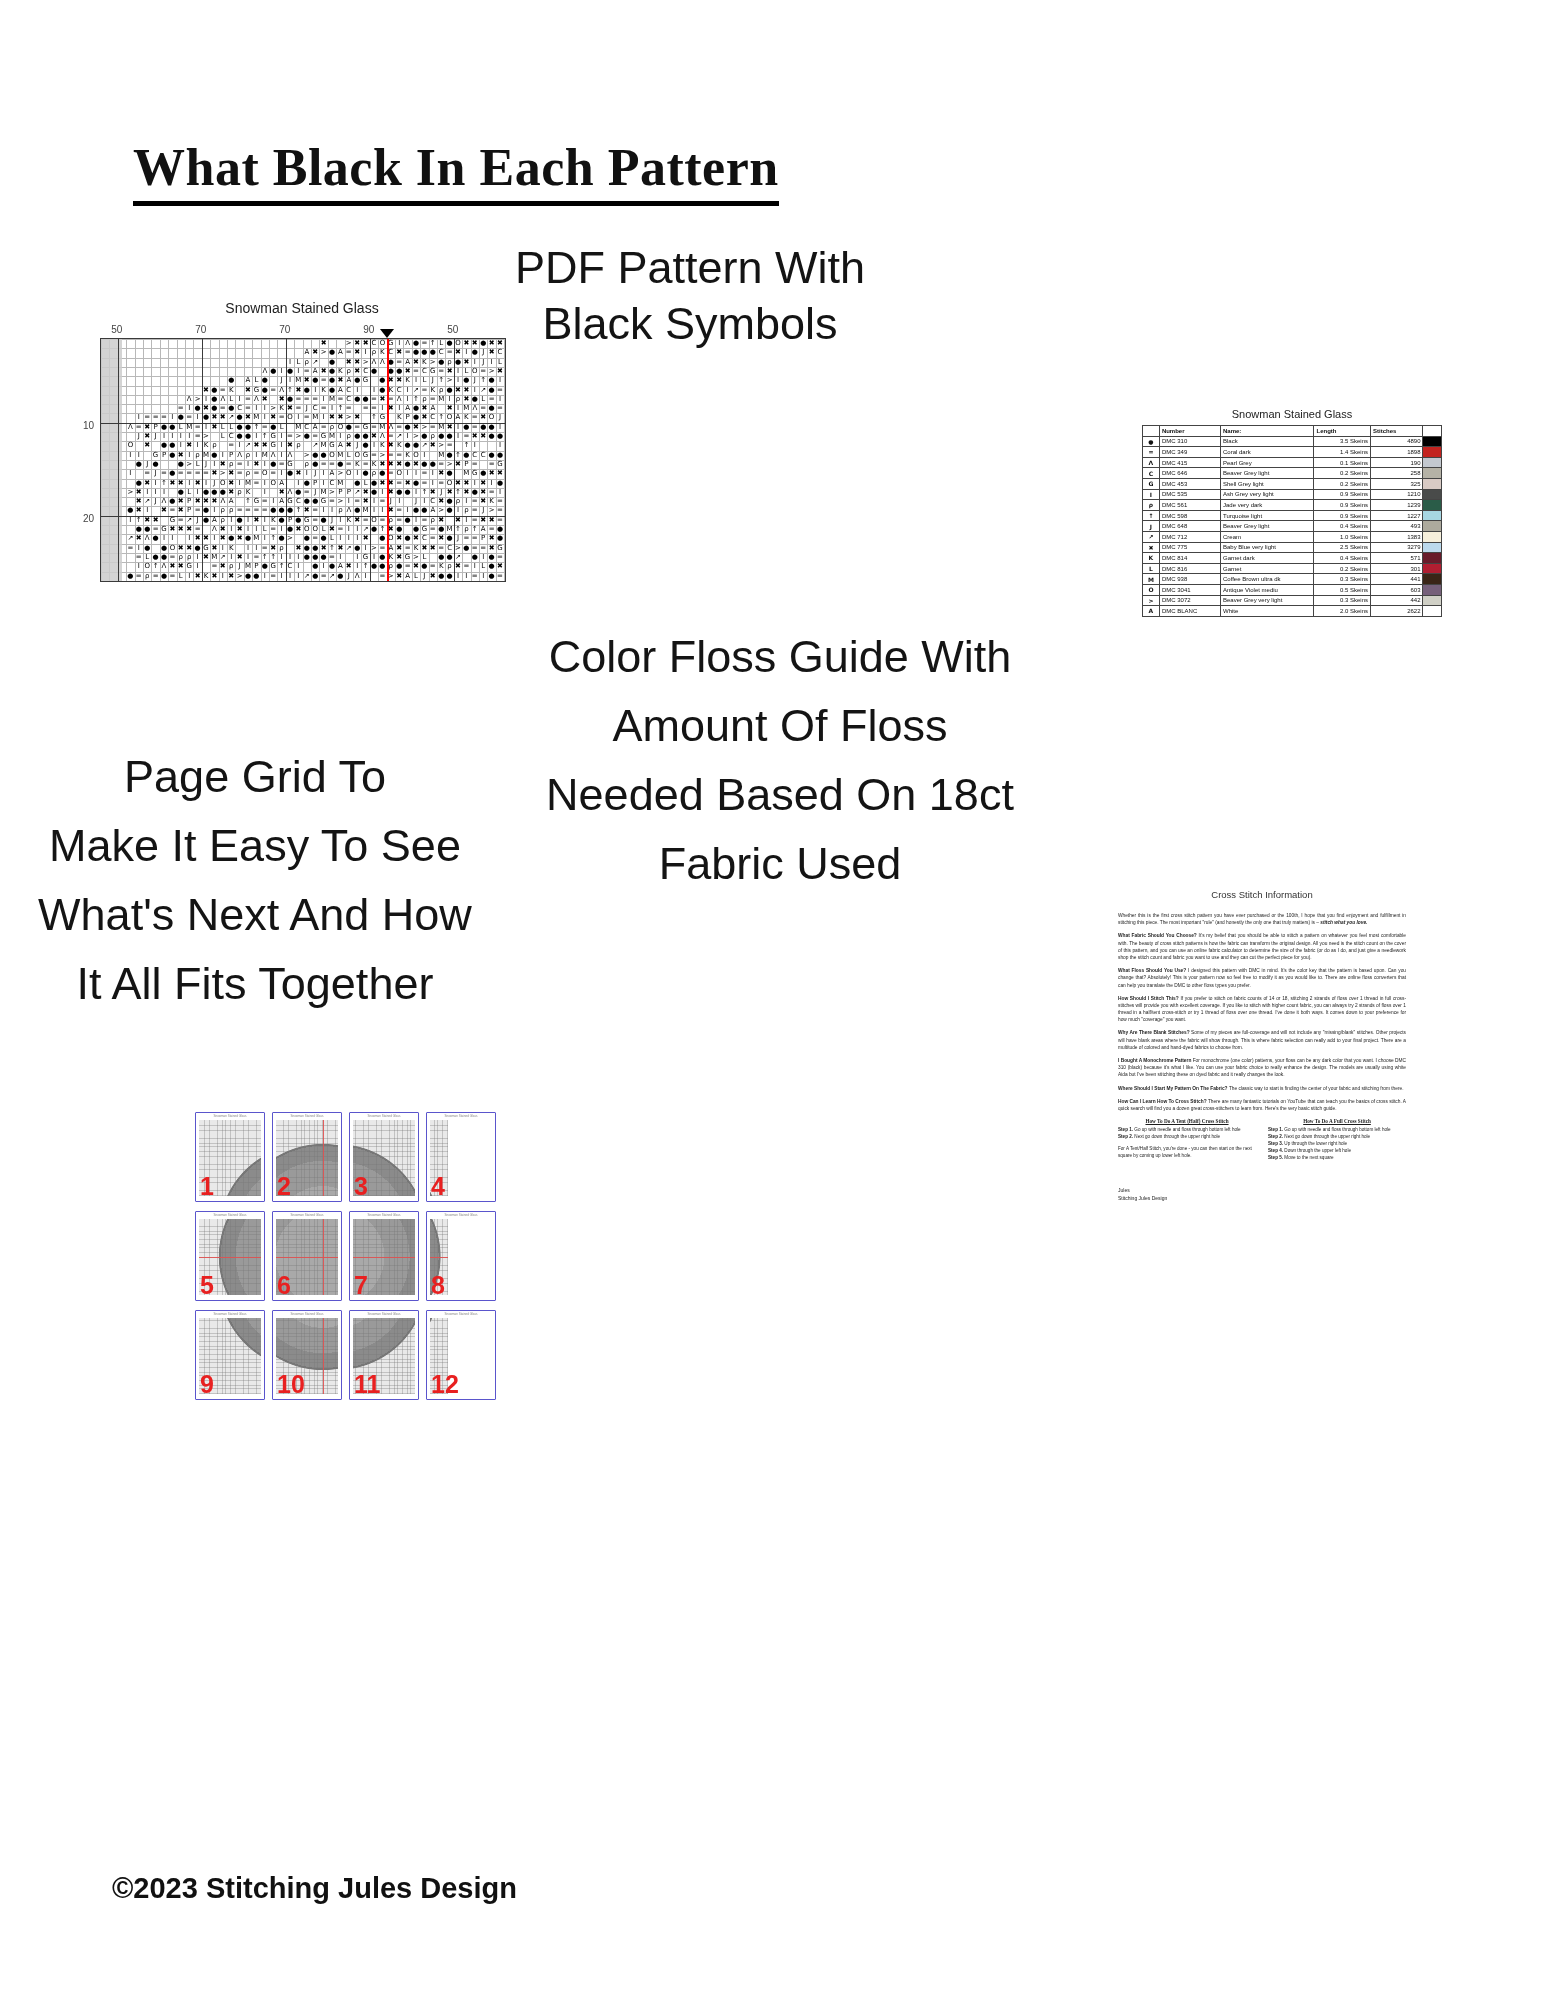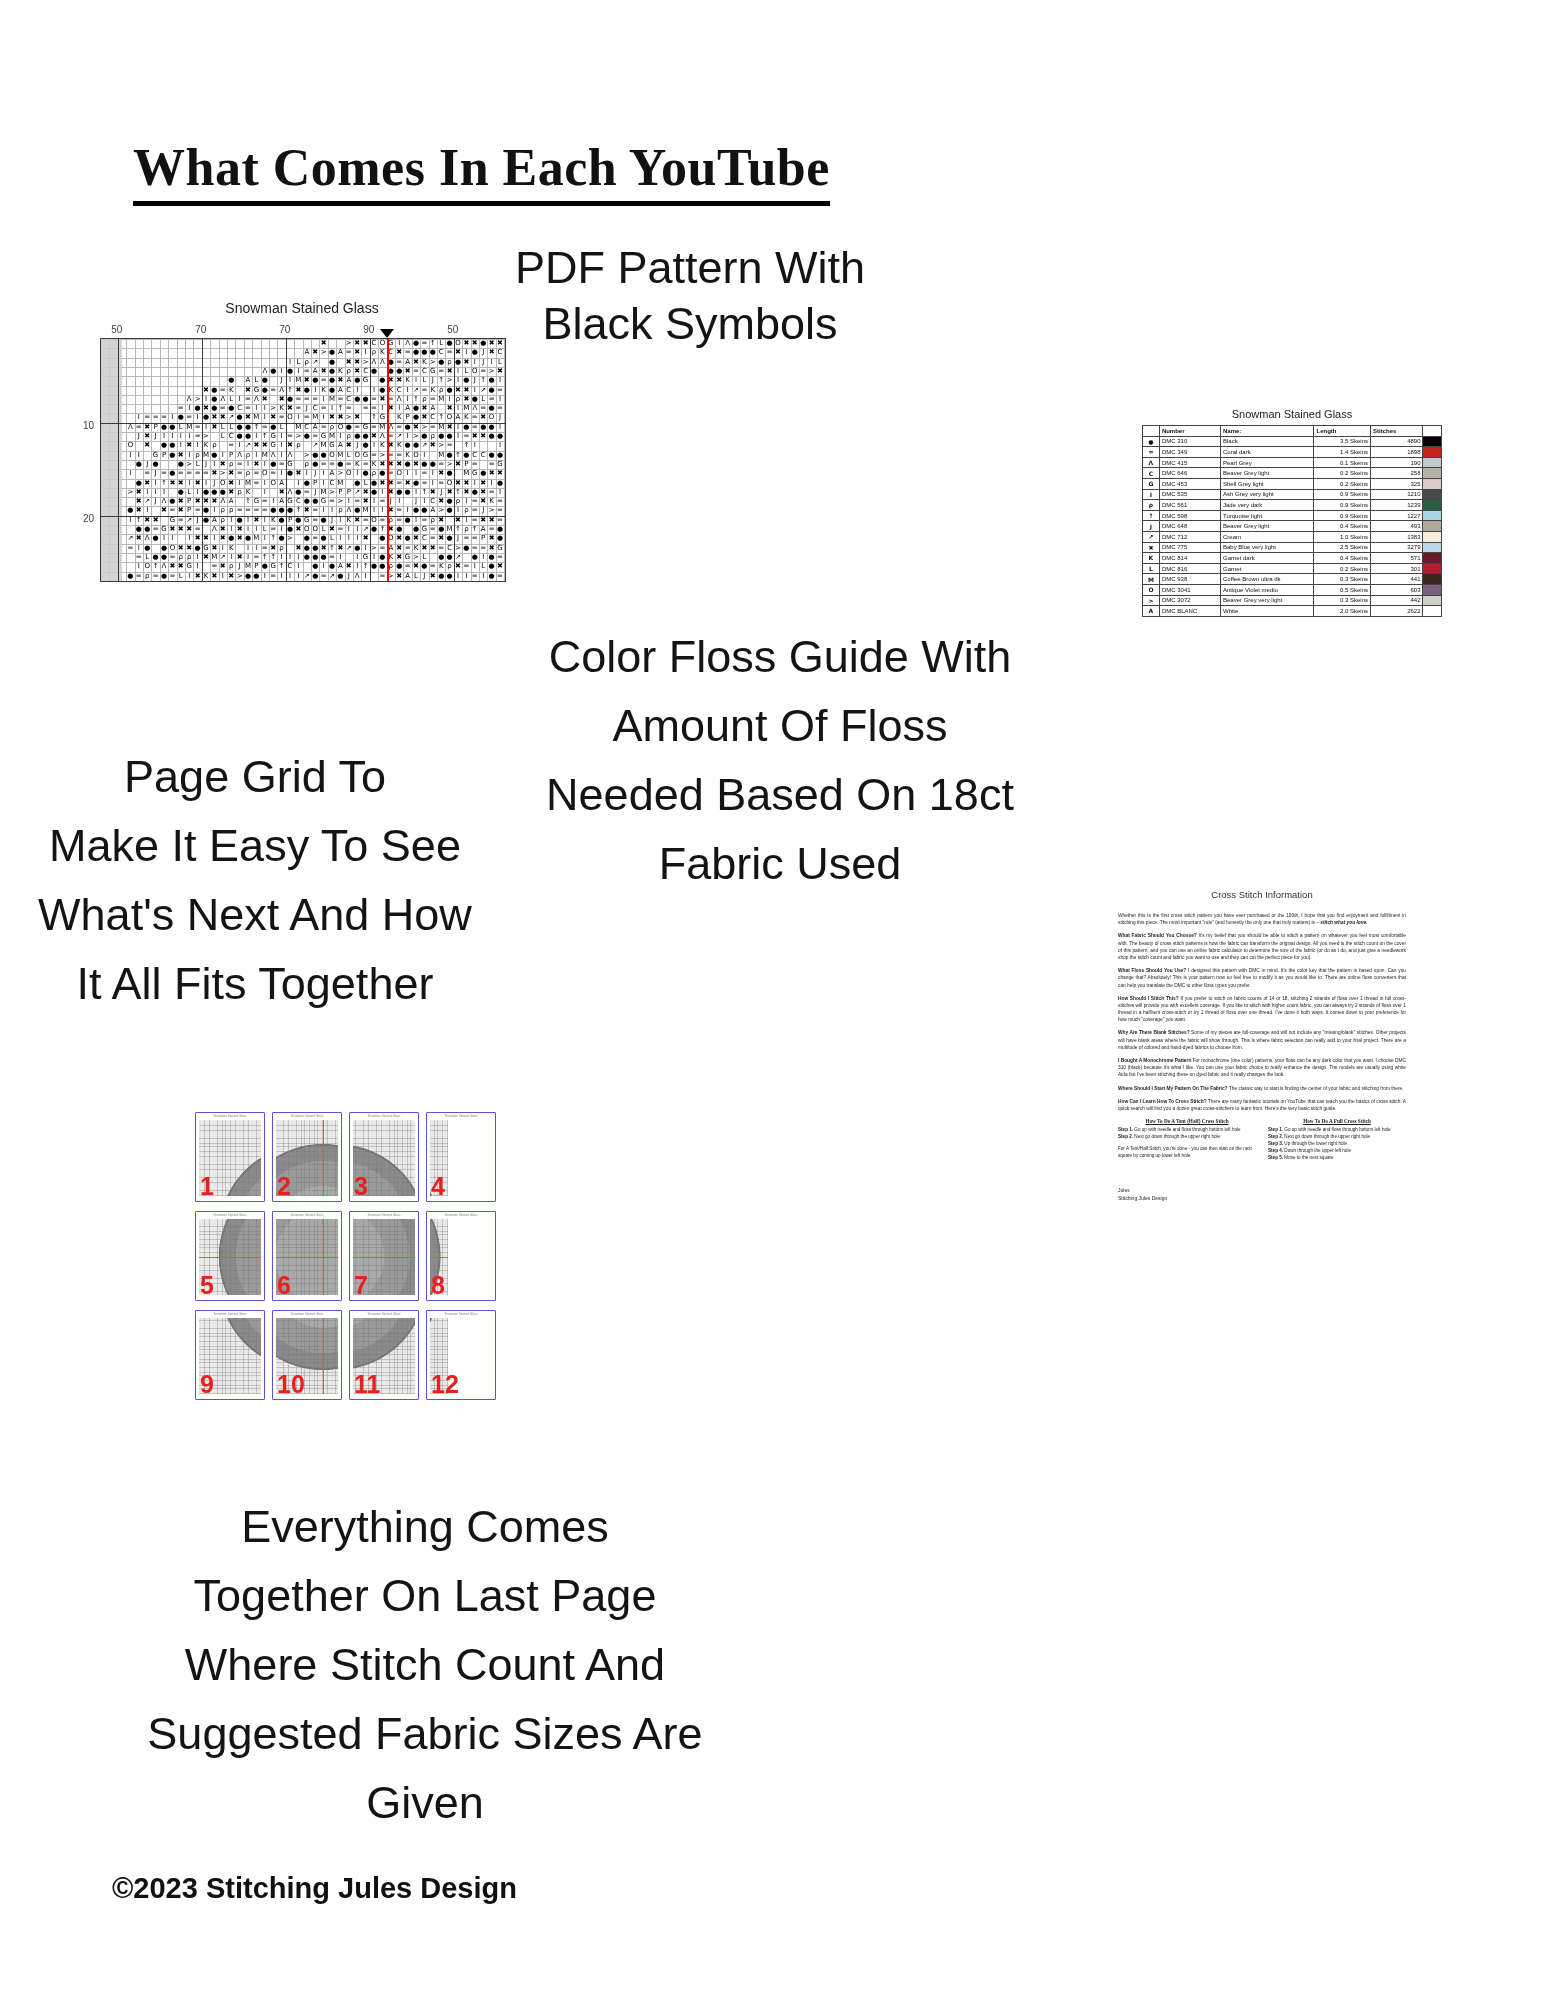--- a/index.html
+++ b/index.html
@@ -85,21 +85,21 @@
           font-family:"Liberation Serif",serif;margin-bottom:3px;}
   .gstep{font-size:4.6px;line-height:1.5;}
   .gnote{font-size:4.6px;line-height:1.5;margin-top:5px;}
   .doc-footer{margin-top:24px;font-size:5px;line-height:1.6;}
 </style>
 </head>
 <body>
 
 <div class="canvas">
 
-  <div class="abs main-title">What Comes In Each YouTube</div>
+  <div class="abs main-title">What Black In Each Pattern</div>
 
 
   <div class="abs xchart">
     <div class="xchart-title">Snowman Stained Glass</div>
     <div class="cgwrap">
       <div class="collabels" id="collabels">
           <span style="left: 4.8px;">50</span>
           <span style="left: 88.8px;">70</span>
           <span style="left: 172.8px;">70</span>
           <span style="left: 256.8px;">90</span>
@@ -1411,22 +1411,17 @@
             <div class="gstep"><b>Step 3.</b> Up through the lower right hole</div>
             <div class="gstep"><b>Step 4.</b> Down through the upper left hole</div>
             <div class="gstep"><b>Step 5.</b> Move to the next square</div>
           </div>
         </div>
       <div class="doc-footer preline">Jules
 Stitching Jules Design</div>
     </div>
   </div>
 
-  <div class="abs cap cap-asm preline">Everything Comes
-Together On Last Page
-Where Stitch Count And
-Suggested Fabric Sizes Are
-Given</div>
 
 
   <div class="abs copyright">©2023 Stitching Jules Design</div>
 
 </div>
 
 </body></html>

